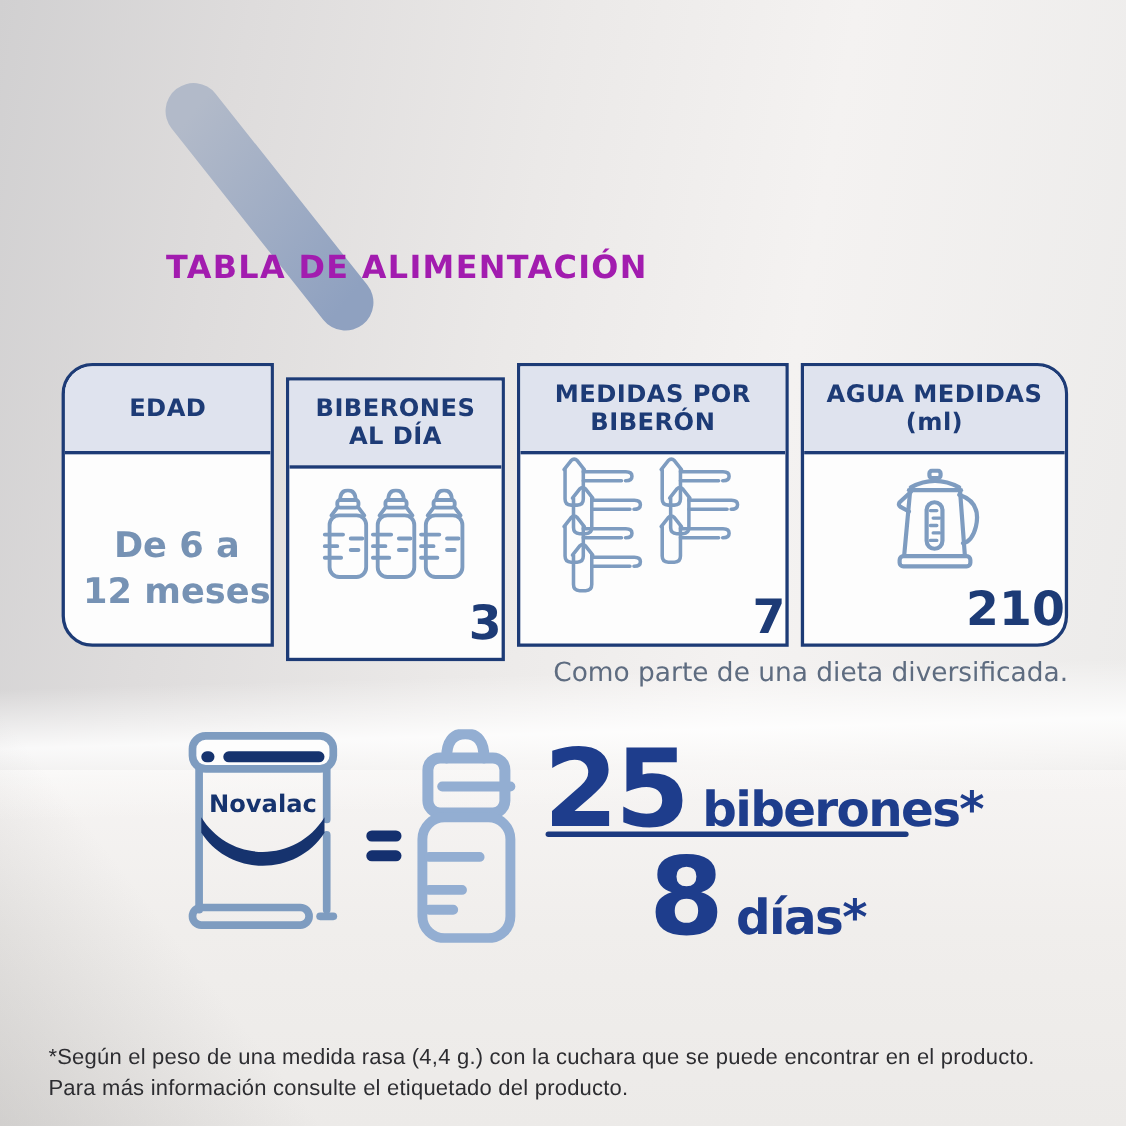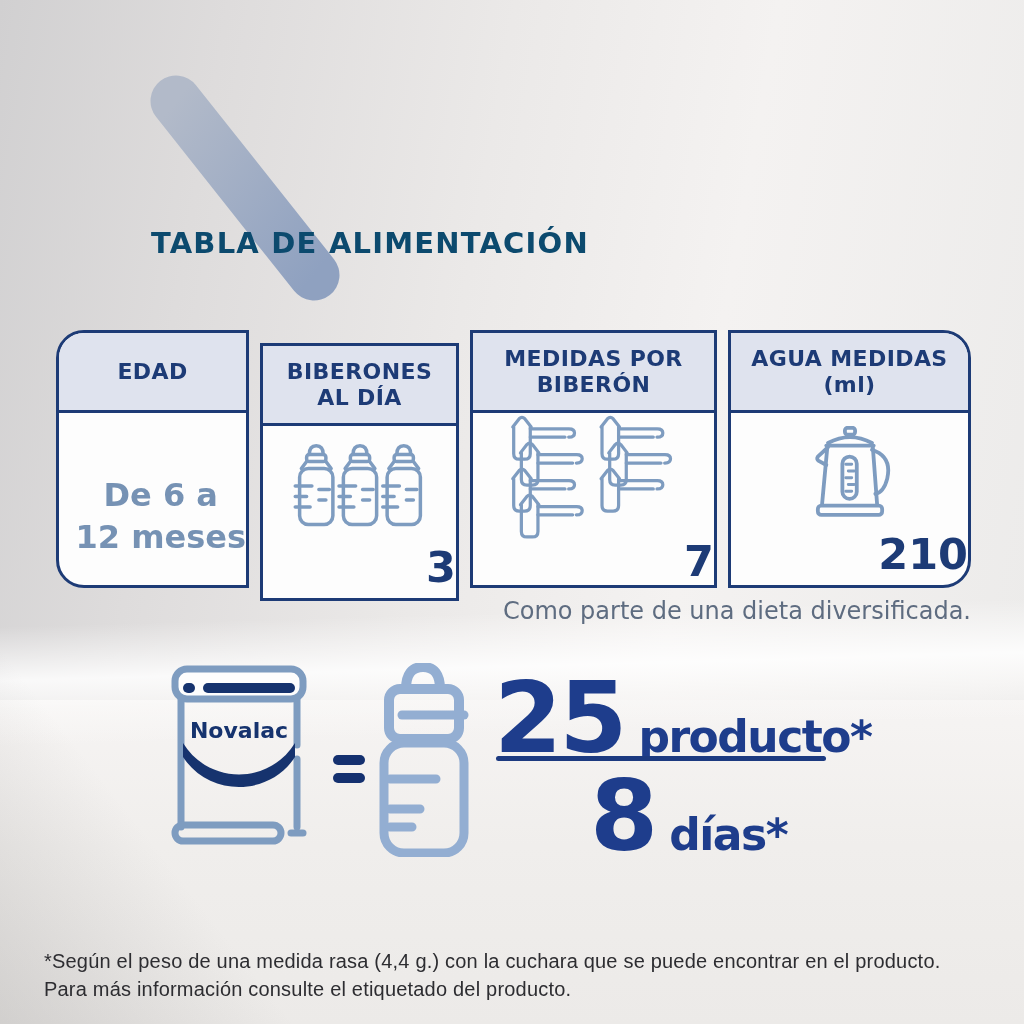--- a/index.html
+++ b/index.html
@@ -12,21 +12,21 @@
     background:linear-gradient(to bottom,#f6f4f3 0%,#f0eeec 45%,#eceae8 100%);}
   .bg-band{position:absolute;left:-40px;top:612px;width:1140px;height:120px;
     transform:rotate(-1.6deg);
     background:linear-gradient(to bottom,rgba(255,255,255,0) 0%,rgba(255,255,255,.85) 45%,rgba(250,249,248,.7) 70%,rgba(240,238,237,0) 100%);}
   .bg-corner{position:absolute;left:0;bottom:0;width:430px;height:390px;
     background:linear-gradient(52deg,rgba(160,158,157,.35) 0%,rgba(160,158,157,0) 40%);}
   
   .watermark{position:absolute;left:150px;top:74px;}
   
   .title{position:absolute;left:151px;top:226px;font-size:29px;font-weight:bold;
-    color:#0c4a6e;letter-spacing:1.2px;white-space:nowrap;}
+    color:#a21caf;letter-spacing:1.2px;white-space:nowrap;}
   
   .table{position:absolute;left:56px;top:330px;display:flex;gap:11px;}
   .box{box-sizing:border-box;border:3px solid #1d3b76;background:#fdfdfd;height:258px;
     display:flex;flex-direction:column;overflow:hidden;}
   .box.c1{width:193px;border-radius:28px 0 0 28px;gap:40px;}
   .box.c2{width:199px;margin-top:13px;}
   .box.c3{width:247px;}
   .box.c4{width:243px;border-radius:0 28px 28px 0;}
   .box-header{flex:0 0 77px;background:#dfe3ee;border-bottom:3px solid #1d3b76;
     display:flex;align-items:center;justify-content:center;text-align:center;
@@ -202,21 +202,21 @@
       <path d="M24,52 H86" stroke-width="9"></path>
       <rect x="6" y="80" width="80" height="110" rx="20" stroke-width="9"></rect>
       <path d="M12,116 h46 M12,146 h30 M12,164 h22" stroke-width="9"></path>
     </g>
   </svg>
 </div>
 
 <div class="fraction">
   <div class="frac-top">
     <span class="big-num">25</span>
-    <span class="unit">producto*</span>
+    <span class="unit">biberones*</span>
   </div>
   <div class="frac-line"></div>
   <div class="frac-bottom">
     <span class="big-num">8</span>
     <span class="unit">días*</span>
   </div>
 </div>
 
 <div class="footnote">*Según el peso de una medida rasa (4,4 g.) con la cuchara que se puede encontrar en el producto.
 Para más información consulte el etiquetado del producto.</div>

